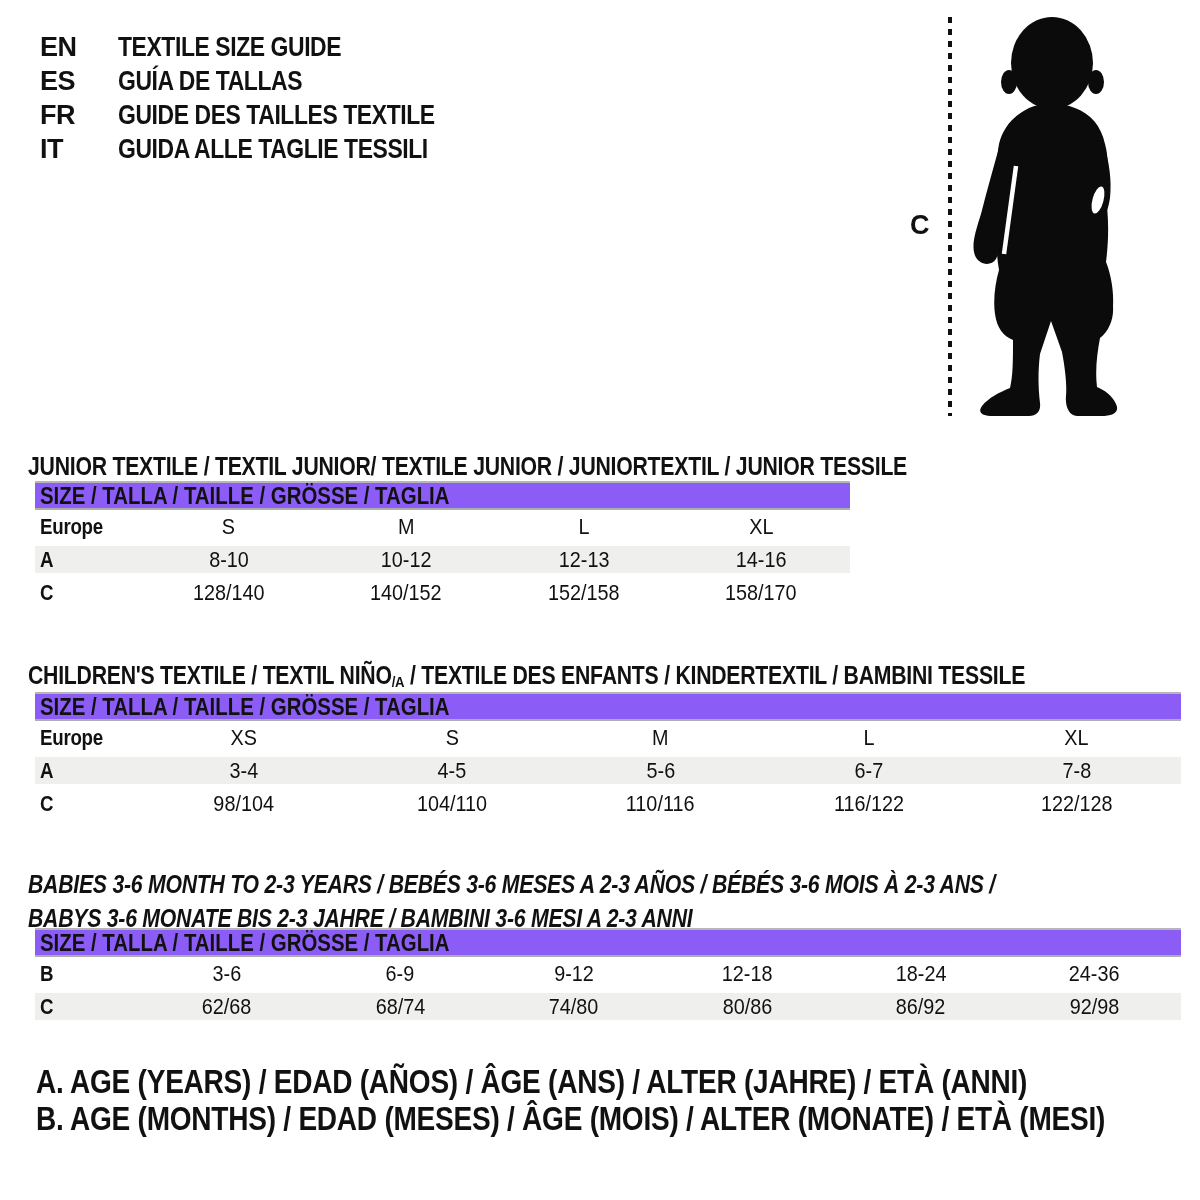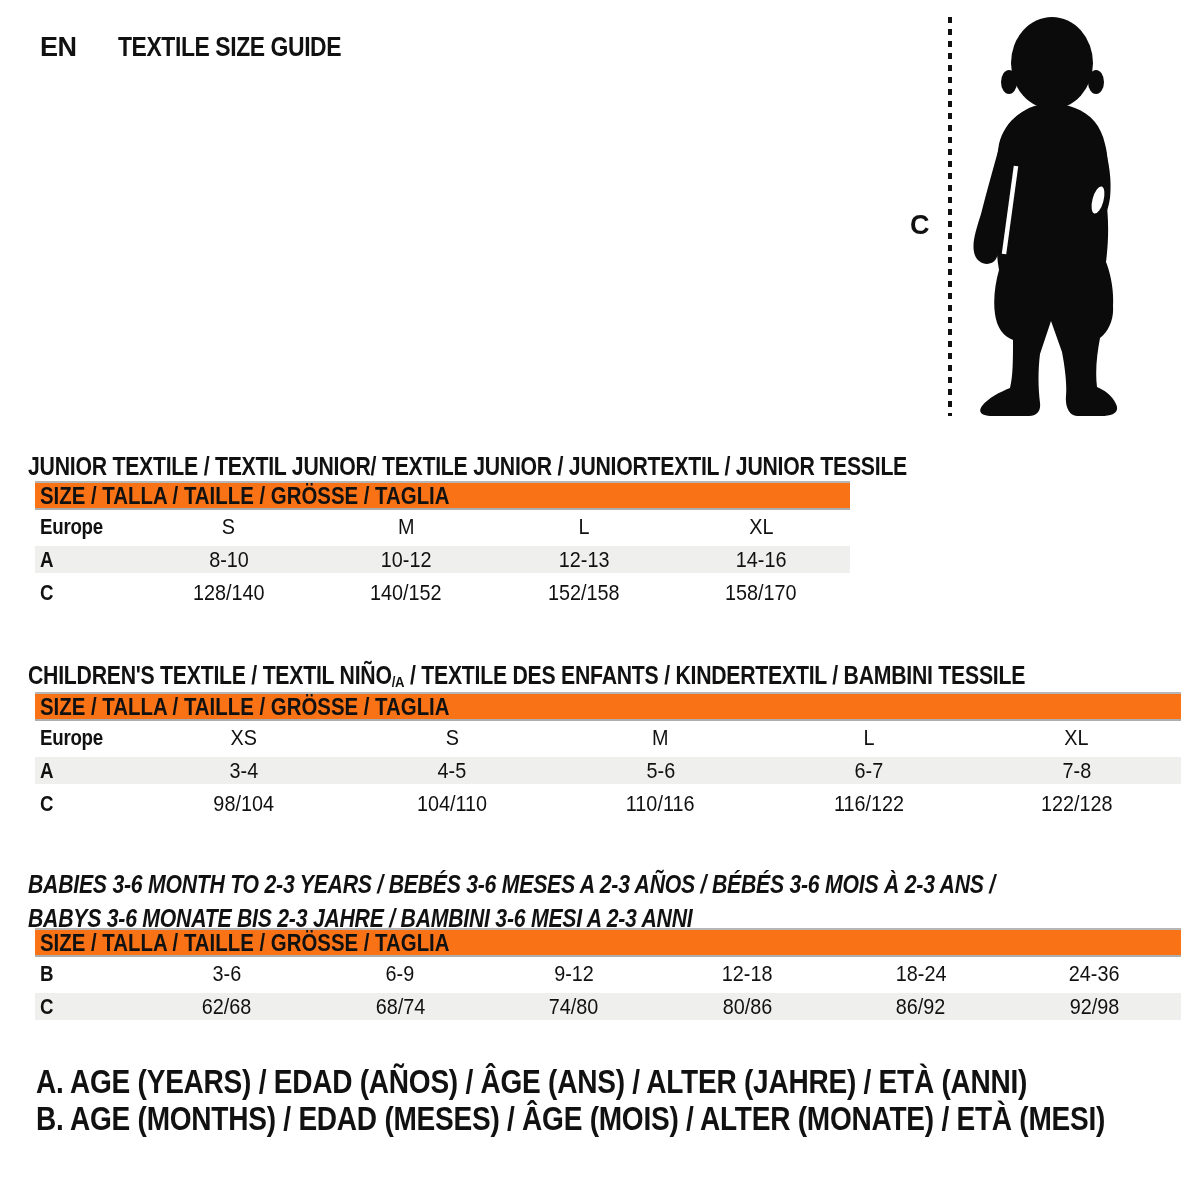--- a/index.html
+++ b/index.html
@@ -24,41 +24,53 @@
   
   .sec-title{position:absolute;left:28px;font-size:25px;font-weight:bold;letter-spacing:-.3px;white-space:nowrap;}
   .two-line{line-height:34px;font-style:italic;}
   .sub-a{font-size:.62em;vertical-align:-.22em;}
 
   
   .tbl{position:absolute;left:35px;}
   .tbl-junior{top:481px;width:815px;}
   .tbl-children{top:692px;width:1146px;}
   .tbl-babies{top:928px;width:1146px;}
-  .hdr{height:29px;box-sizing:border-box;background:#f97316;
+  .hdr{height:29px;box-sizing:border-box;background:#8b5cf6;
        border-top:2px solid #b6b6b6;border-bottom:2px solid #aeaeae;
        display:flex;align-items:center;padding-left:5px;font-size:24px;font-weight:bold;}
   .row{display:flex;height:33px;box-sizing:border-box;align-items:center;font-size:22px;}
   .row.stripe{background:#efefee;border-top:3px solid #ffffff;border-bottom:3px solid #ffffff;background-clip:padding-box;}
   .row-label{width:105px;flex:0 0 105px;padding-left:5px;box-sizing:border-box;font-weight:bold;letter-spacing:-.3px;}
   .cell{flex:1;display:flex;justify-content:center;align-items:center;}
 
   
   .legend{position:absolute;left:36px;top:1063px;font-size:33px;font-weight:bold;letter-spacing:-.3px;}
   .legend-line{height:37px;display:flex;align-items:center;white-space:nowrap;}
 </style>
 </head>
 <body>
 
 <div>
 
   <section class="langs">
     <div class="lang-row">
       <span class="lang-code">EN</span>
       <span class="cd">TEXTILE SIZE GUIDE</span>
+    </div>
+    <div class="lang-row">
+      <span class="lang-code">ES</span>
+      <span class="cd">GUÍA DE TALLAS</span>
+    </div>
+    <div class="lang-row">
+      <span class="lang-code">FR</span>
+      <span class="cd">GUIDE DES TAILLES TEXTILE</span>
+    </div>
+    <div class="lang-row">
+      <span class="lang-code">IT</span>
+      <span class="cd">GUIDA ALLE TAGLIE TESSILI</span>
     </div>
   </section>
 
   <div class="measure-line"></div>
   <div class="c-label">C</div>
   <svg class="silhouette" viewBox="0 0 172 400" aria-hidden="true">
     <g fill="#0b0b0b">
 
       <ellipse cx="89" cy="47" rx="41" ry="46"></ellipse>
       <ellipse cx="46" cy="66" rx="8" ry="12"></ellipse>

